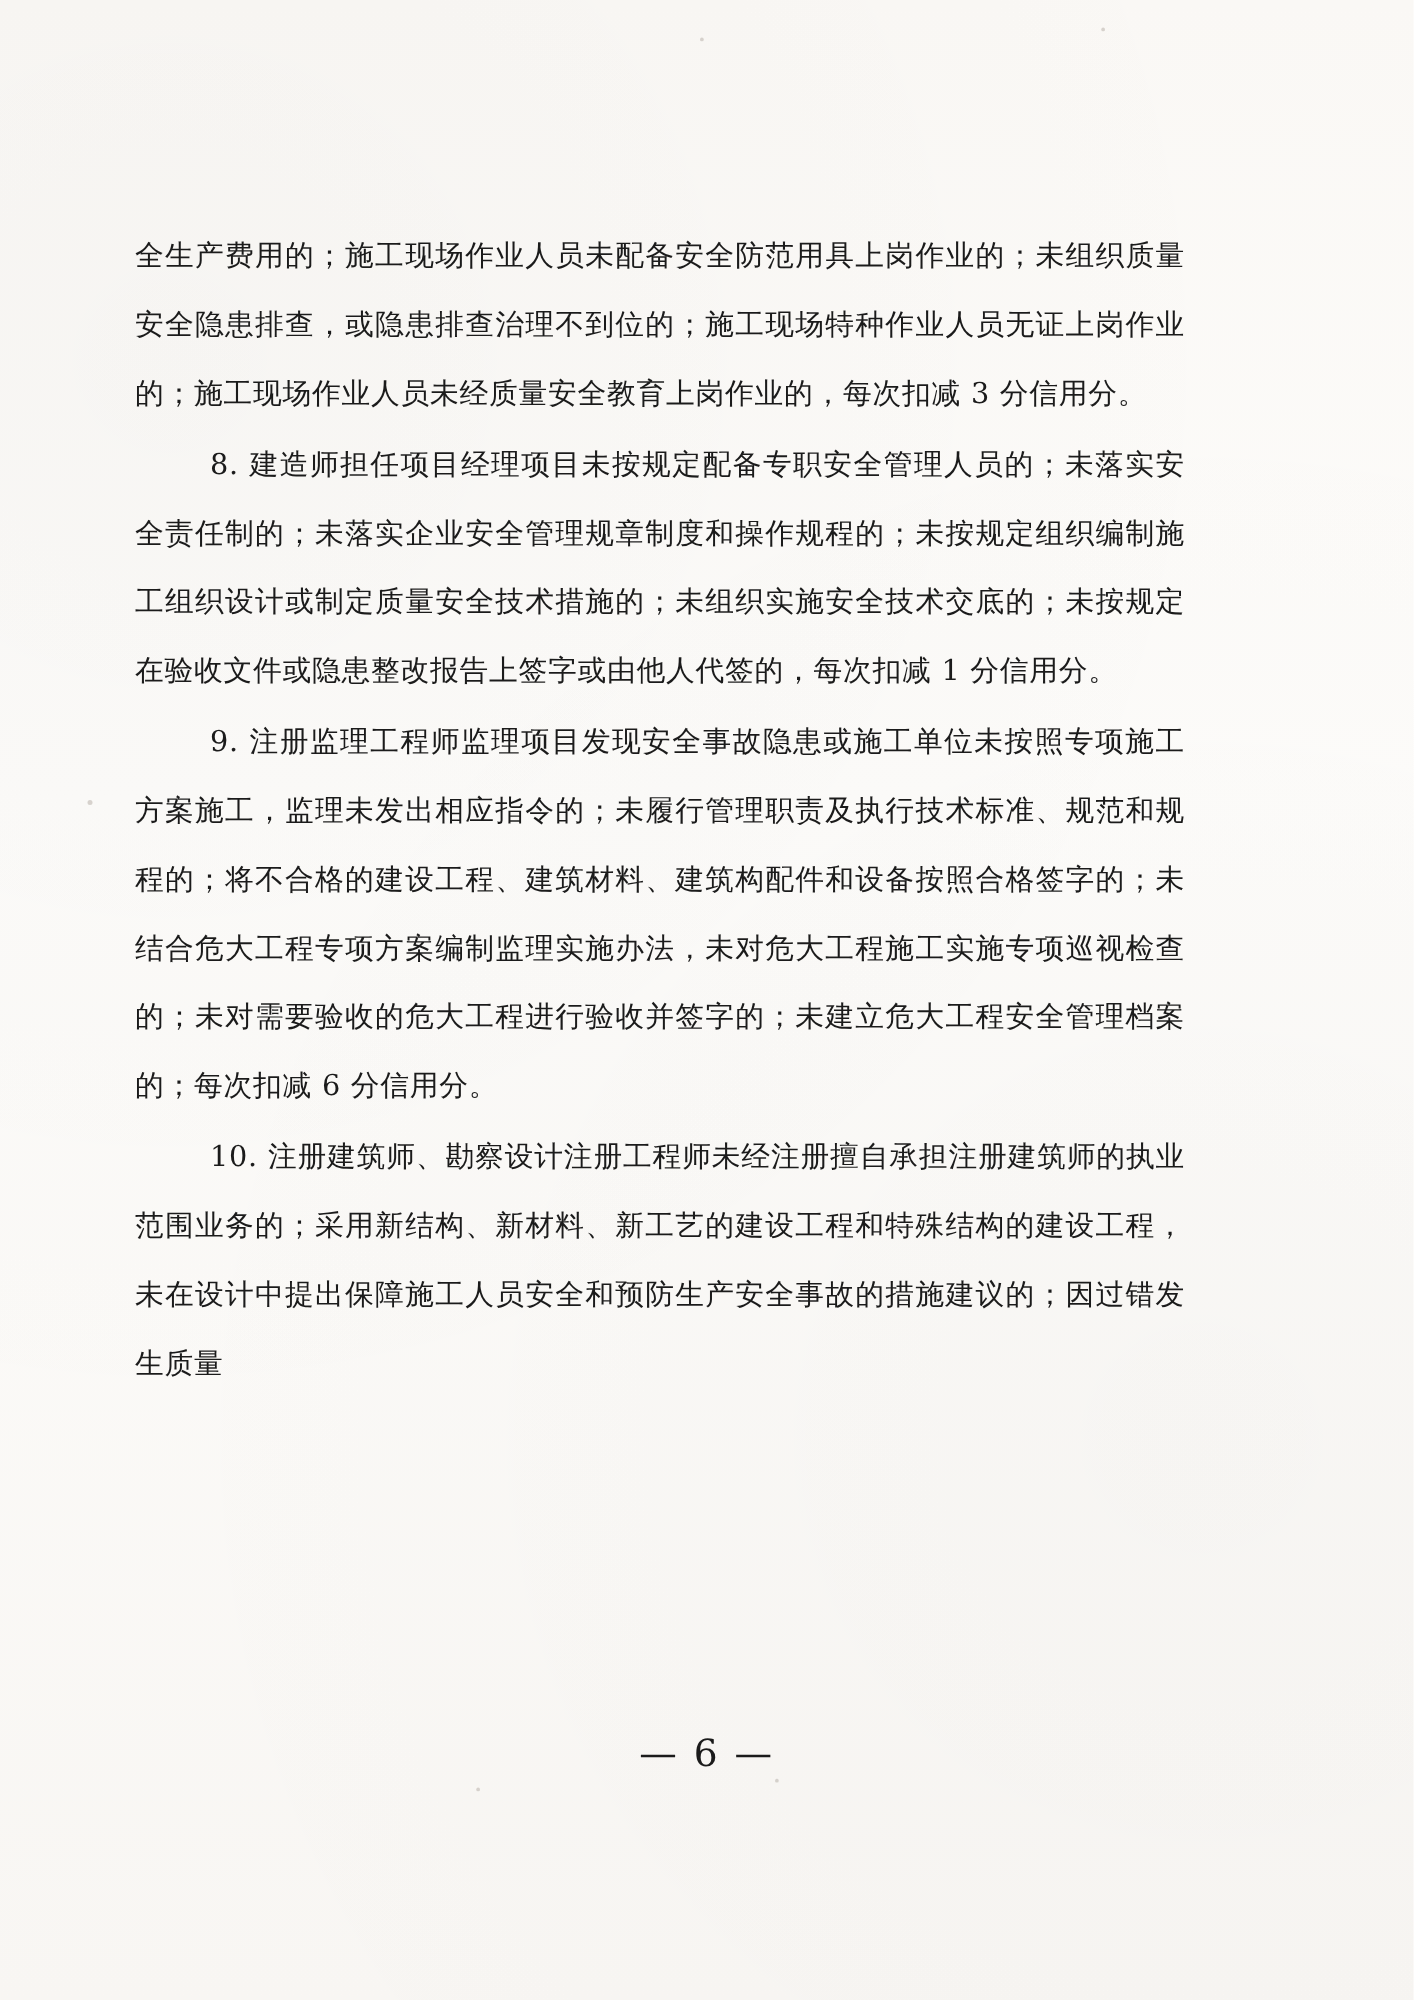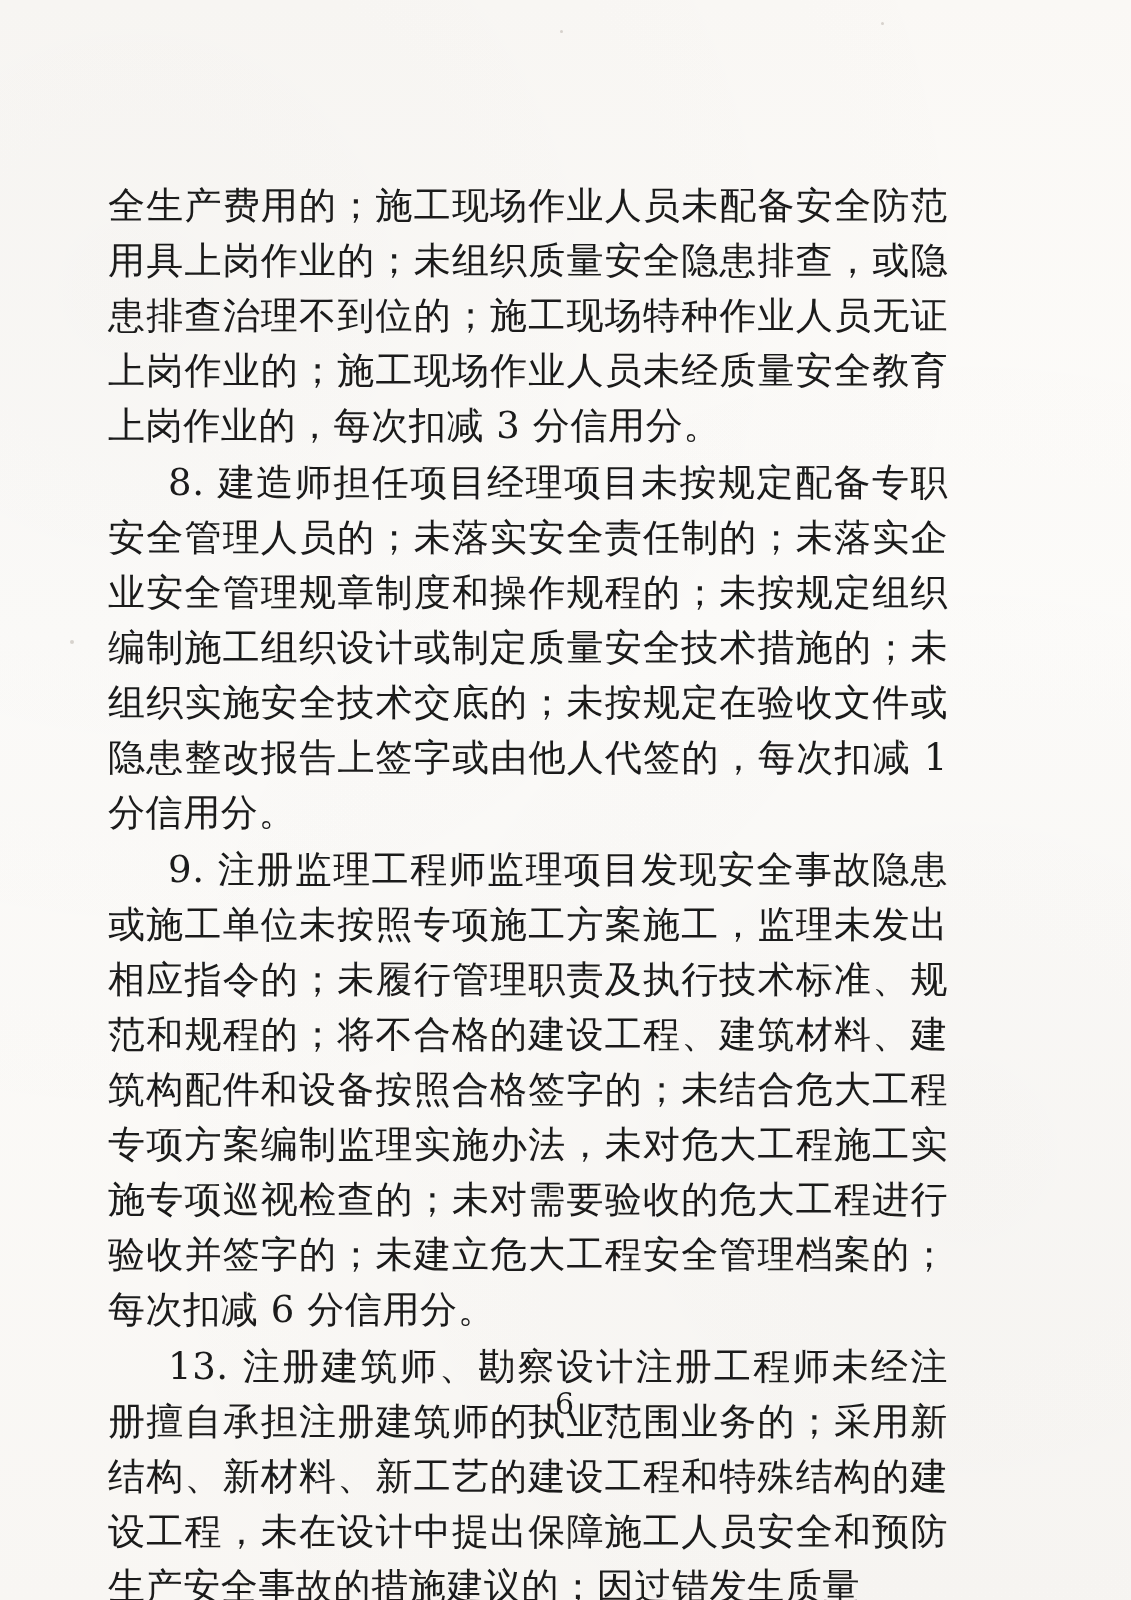--- a/index.html
+++ b/index.html
@@ -33,21 +33,21 @@
     opacity: .55;
   }
   .body-area {
     position: absolute;
     left: 108px;
     top: 178px;
     width: 840px;
   }
   p.para {
     margin: 0 0 2px 0;
-    font-size: 37px;
+    font-size: 23px;
     line-height: 55px;
     color: #1b1b1b;
     text-align: justify;
     text-align-last: left;
     letter-spacing: 0.6px;
     font-family: "DejaVu Serif", serif;
     text-indent: 0;
   }
   p.indent {
     text-indent: 60px;
@@ -76,20 +76,20 @@
   <div class="speck" style="left:560px; top:30px; width:3px; height:3px;"></div>
   <div class="speck" style="left:881px; top:22px; width:3px; height:3px;"></div>
   <div class="speck" style="left:70px; top:640px; width:4px; height:4px;"></div>
   <div class="speck" style="left:620px; top:1423px; width:3px; height:3px;"></div>
   <div class="speck" style="left:381px; top:1430px; width:3px; height:3px;"></div>
 
   <div class="body-area">
     <p class="para">全生产费用的；施工现场作业人员未配备安全防范用具上岗作业的；未组织质量安全隐患排查，或隐患排查治理不到位的；施工现场特种作业人员无证上岗作业的；施工现场作业人员未经质量安全教育上岗作业的，每次扣减 3 分信用分。</p>
     <p class="para indent">8. 建造师担任项目经理项目未按规定配备专职安全管理人员的；未落实安全责任制的；未落实企业安全管理规章制度和操作规程的；未按规定组织编制施工组织设计或制定质量安全技术措施的；未组织实施安全技术交底的；未按规定在验收文件或隐患整改报告上签字或由他人代签的，每次扣减 1 分信用分。</p>
     <p class="para indent">9. 注册监理工程师监理项目发现安全事故隐患或施工单位未按照专项施工方案施工，监理未发出相应指令的；未履行管理职责及执行技术标准、规范和规程的；将不合格的建设工程、建筑材料、建筑构配件和设备按照合格签字的；未结合危大工程专项方案编制监理实施办法，未对危大工程施工实施专项巡视检查的；未对需要验收的危大工程进行验收并签字的；未建立危大工程安全管理档案的；每次扣减 6 分信用分。</p>
-    <p class="para indent">13. 注册建筑师、勘察设计注册工程师未经注册擅自承担注册建筑师的执业范围业务的；采用新结构、新材料、新工艺的建设工程和特殊结构的建设工程，未在设计中提出保障施工人员安全和预防生产安全事故的措施建议的；因过错发生质量</p>
+    <p class="para indent">10. 注册建筑师、勘察设计注册工程师未经注册擅自承担注册建筑师的执业范围业务的；采用新结构、新材料、新工艺的建设工程和特殊结构的建设工程，未在设计中提出保障施工人员安全和预防生产安全事故的措施建议的；因过错发生质量</p>
   </div>
 
   <div class="footer">
     <span class="pagenum">— 6 —</span>
   </div>
 
 </div>
 
 </body></html>

